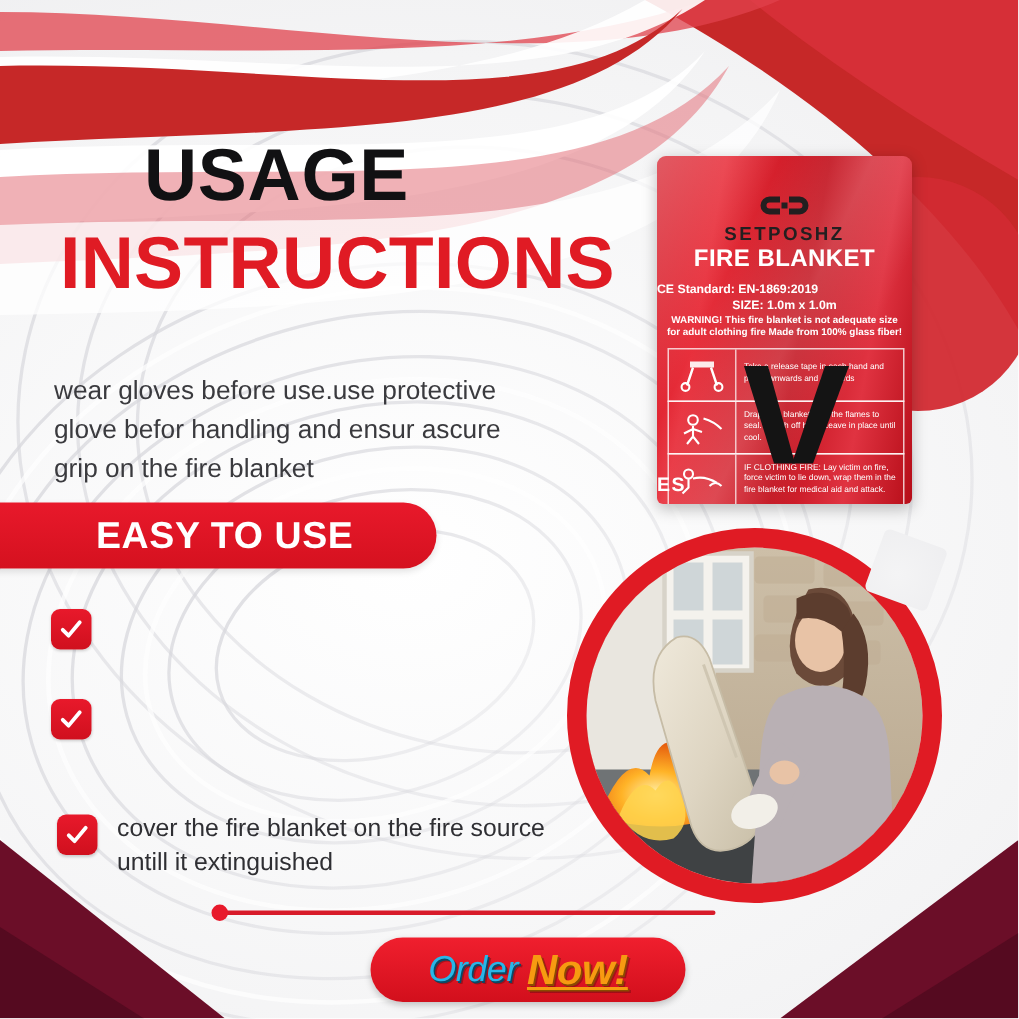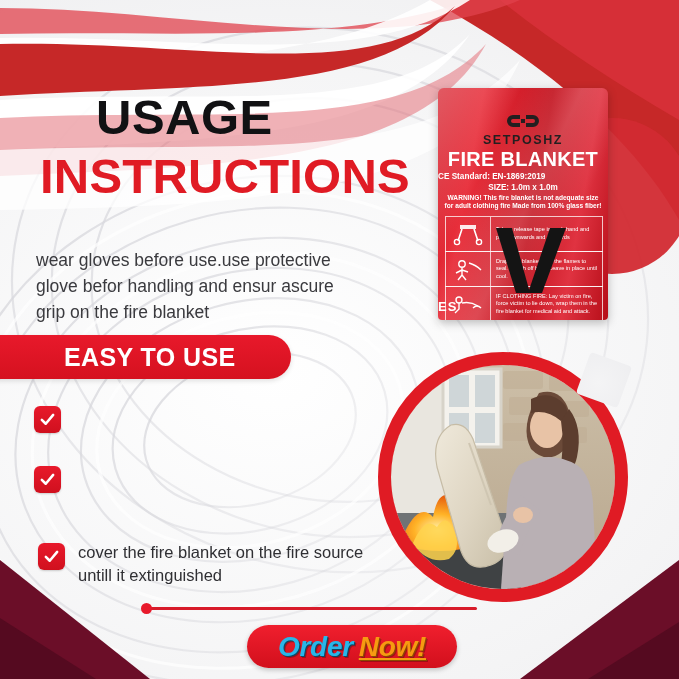--- a/index.html
+++ b/index.html
@@ -89,57 +89,57 @@
 
   
   .order-btn{
     position:absolute;left:247px;top:625px;width:210px;height:43px;
     background:linear-gradient(180deg,#F01F2E 0%,#D20F1C 100%);
     border-radius:22px;
     display:flex;align-items:center;justify-content:center;
     box-shadow:0 2px 5px rgba(0,0,0,.22);
   }
   .order-btn .o1{
-    font-size:28px;font-weight:bold;font-style:italic;
+    font-size:24px;font-weight:normal;font-style:italic;
     color:#29B6E8;
     text-shadow:1px 1px 0 #0b4a66, 2px 2px 0 rgba(0,0,0,.25);
     letter-spacing:-.3px;
   }
   .order-btn .o2{
     font-size:28px;font-weight:bold;font-style:italic;
     color:#F79A11;margin-left:6px;
     text-shadow:1px 1px 0 #8a4b00, 2px 2px 0 rgba(0,0,0,.25);
     letter-spacing:-.3px;
     text-decoration:underline;
   }
 
   
   .pouch{
-    position:absolute;left:438px;top:88px;width:170px;height:232px;
+    position:absolute;left:438px;top:104px;width:170px;height:232px;
     background:linear-gradient(100deg,#D4121F 0%,#E8303C 22%,#C2101C 55%,#E03341 78%,#B60D18 100%);
     border-radius:6px 6px 4px 4px;
     overflow:hidden;
     box-shadow:0 3px 10px rgba(0,0,0,.25);
   }
   .pouch .gloss{
     position:absolute;left:0;top:0;width:100%;height:100%;
     background:linear-gradient(115deg,rgba(255,255,255,.30) 0%,rgba(255,255,255,0) 30%,
                rgba(255,255,255,.18) 52%,rgba(255,255,255,0) 72%);
   }
   .pouch .logomark{
     position:absolute;left:50%;top:23px;transform:translateX(-50%);
     width:40px;height:20px;
   }
   .pouch .brand{
     position:absolute;left:0;top:45px;width:100%;text-align:center;
     color:#231f20;font-size:12.5px;font-weight:bold;letter-spacing:1.6px;
   }
   .pouch .pname{
     position:absolute;left:0;top:60px;width:100%;text-align:center;
-    color:#fff;font-size:20px;font-weight:bold;letter-spacing:.3px;
+    color:#fff;font-size:16px;font-weight:bold;letter-spacing:.3px;
   }
   .pouch .pstd{
     position:absolute;left:0;top:84px;width:100%;text-align:left;
     color:#fff;font-size:8.2px;font-weight:bold;
   }
   .pouch .psize{
     position:absolute;left:0;top:95px;width:100%;text-align:center;
     color:#fff;font-size:8.2px;font-weight:bold;
   }
   .pouch .pwarn{

